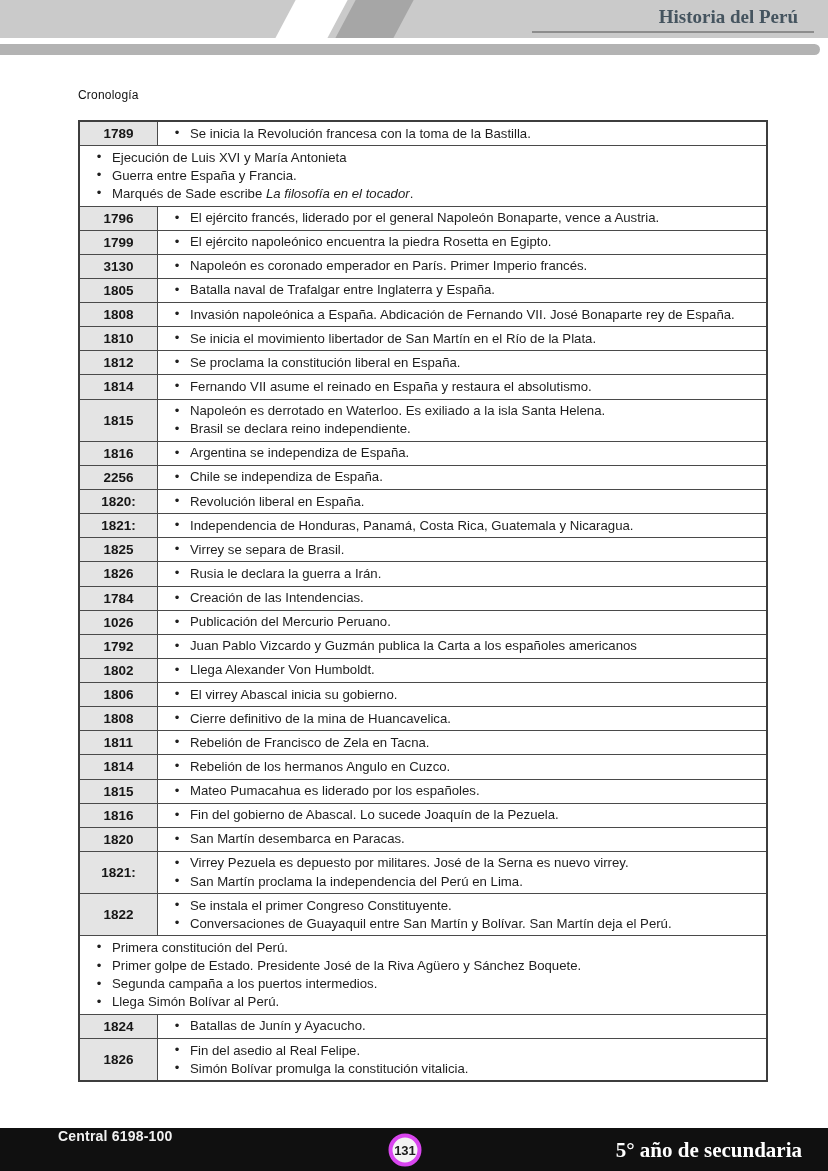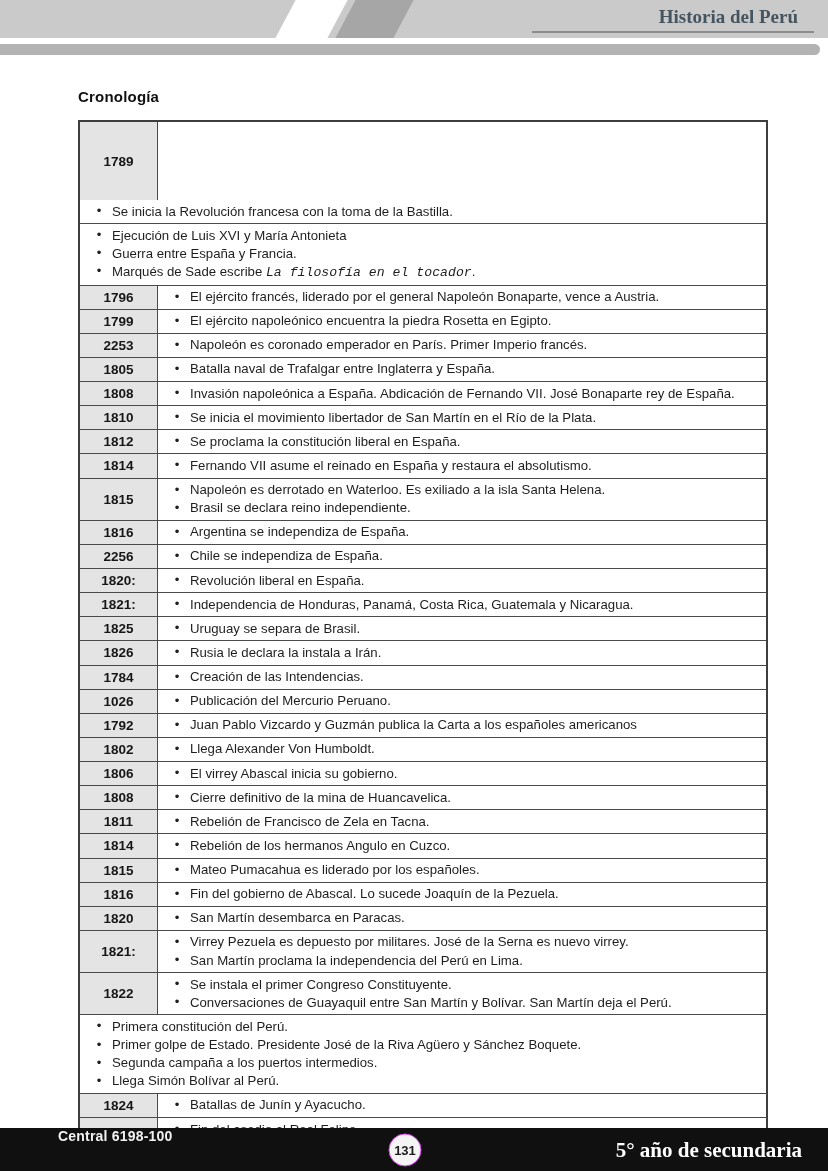--- a/index.html
+++ b/index.html
@@ -14,53 +14,53 @@
   .stripe-white { position:absolute; left:285px; top:-4px; width:52px; height:48px; background:#ffffff; transform:skewX(-28deg); }
   .stripe-dark  { position:absolute; left:345px; top:-4px; width:58px; height:48px; background:#a6a6a6; transform:skewX(-28deg); }
   .header-title {
     position:absolute; top:6px; right:30px;
     font-family:"Liberation Serif", serif; font-weight:bold; font-size:19px; color:#45545f;
   }
   .header-rule { position:absolute; top:31px; right:14px; width:282px; height:2px; background:#8d8d8d; }
   .header-subbar { position:absolute; top:44px; left:0; width:820px; height:11px; background:#b3b3b3; border-radius:0 6px 6px 0; }
 
   
-  .section-heading { position:absolute; top:88px; left:78px; font-size:15px; font-weight:bold; color:#101010; letter-spacing:0.2px; }
+  .section-heading { position:absolute; top:88px; left:78px; font-size:12px; font-weight:normal; color:#101010; letter-spacing:0.2px; }
 
   
   .chron-table {
     position:absolute; top:120px; left:78px; width:690px;
     border:2px solid #3e3e3e; background:#ffffff;
   }
   .chron-row { display:flex; border-top:1px solid #4a4a4a; }
-  .chron-row:first-child { border-top:none;flex-direction:column; }
+  .chron-row:first-child { border-top:none; }
   .year-cell {
     flex:0 0 78px; width:78px; background:#e4e4e4; border-right:1px solid #4a4a4a;
     display:flex; align-items:center; justify-content:center;
     font-weight:bold; font-size:13.5px; color:#161616; padding:2px;
   }
   .events-cell {
     flex:1; padding:3px 10px 3px 6px; min-height:22px;
     display:flex; flex-direction:column; justify-content:center; gap:1px;
   }
   .event { display:flex; font-size:13.2px; color:#1e1e1e; line-height:1.26; }
   .bullet { flex:0 0 26px; width:26px; text-align:center; color:#1e1e1e; }
   .event-text { flex:1; padding-top:0.5px; }
-  .event-text i { font-style:italic;font-family:Liberation Mono, monospace; }
+  .event-text i { font-style:italic; }
 
   
   .footer {
     position:absolute; left:0; bottom:0; width:828px; height:43px;
     background:#101010; display:flex; align-items:flex-start;
   }
   .footer-left { color:#f2f2f2; font-weight:bold; font-size:14px; margin-left:58px; letter-spacing:0.2px; }
   .footer-badge {
     position:absolute; left:405px; top:50%; transform:translate(-50%,-50%);
     width:33px; height:33px; border-radius:50%;
-    background:#f4f4f4; border:1px solid #d946ef;
+    background:#f4f4f4; border:4px solid #d946ef;
     display:flex; align-items:center; justify-content:center;
     font-weight:bold; font-size:13px; color:#1c1c1c;
   }
   .footer-right {
     position:absolute; right:26px; top:50%; transform:translateY(-50%);
     color:#ffffff; font-family:"Liberation Serif", serif; font-weight:bold; font-size:21px;
   }
 </style>
 </head>
 <body>
@@ -120,21 +120,21 @@
     <div class="year-cell">1799</div>
     <div class="events-cell">
             <div class="event">
               <span class="bullet">•</span>
               <span class="event-text"><span>El ejército napoleónico encuentra la piedra Rosetta en Egipto.</span></span>
             </div>
           </div>
   </div>
 
   <div class="chron-row">
-    <div class="year-cell">2253</div>
+    <div class="year-cell">3130</div>
     <div class="events-cell">
             <div class="event">
               <span class="bullet">•</span>
               <span class="event-text"><span>Napoleón es coronado emperador en París. Primer Imperio francés.</span></span>
             </div>
           </div>
   </div>
 
   <div class="chron-row">
     <div class="year-cell">1805</div>
@@ -238,31 +238,31 @@
               <span class="event-text"><span>Independencia de Honduras, Panamá, Costa Rica, Guatemala y Nicaragua.</span></span>
             </div>
           </div>
   </div>
 
   <div class="chron-row">
     <div class="year-cell">1825</div>
     <div class="events-cell">
             <div class="event">
               <span class="bullet">•</span>
-              <span class="event-text"><span>Uruguay se separa de Brasil.</span></span>
+              <span class="event-text"><span>Virrey se separa de Brasil.</span></span>
             </div>
           </div>
   </div>
 
   <div class="chron-row">
     <div class="year-cell">1826</div>
     <div class="events-cell">
             <div class="event">
               <span class="bullet">•</span>
-              <span class="event-text"><span>Rusia le declara la instala a Irán.</span></span>
+              <span class="event-text"><span>Rusia le declara la guerra a Irán.</span></span>
             </div>
           </div>
   </div>
 
   <div class="chron-row">
     <div class="year-cell">1784</div>
     <div class="events-cell">
             <div class="event">
               <span class="bullet">•</span>
               <span class="event-text"><span>Creación de las Intendencias.</span></span>

